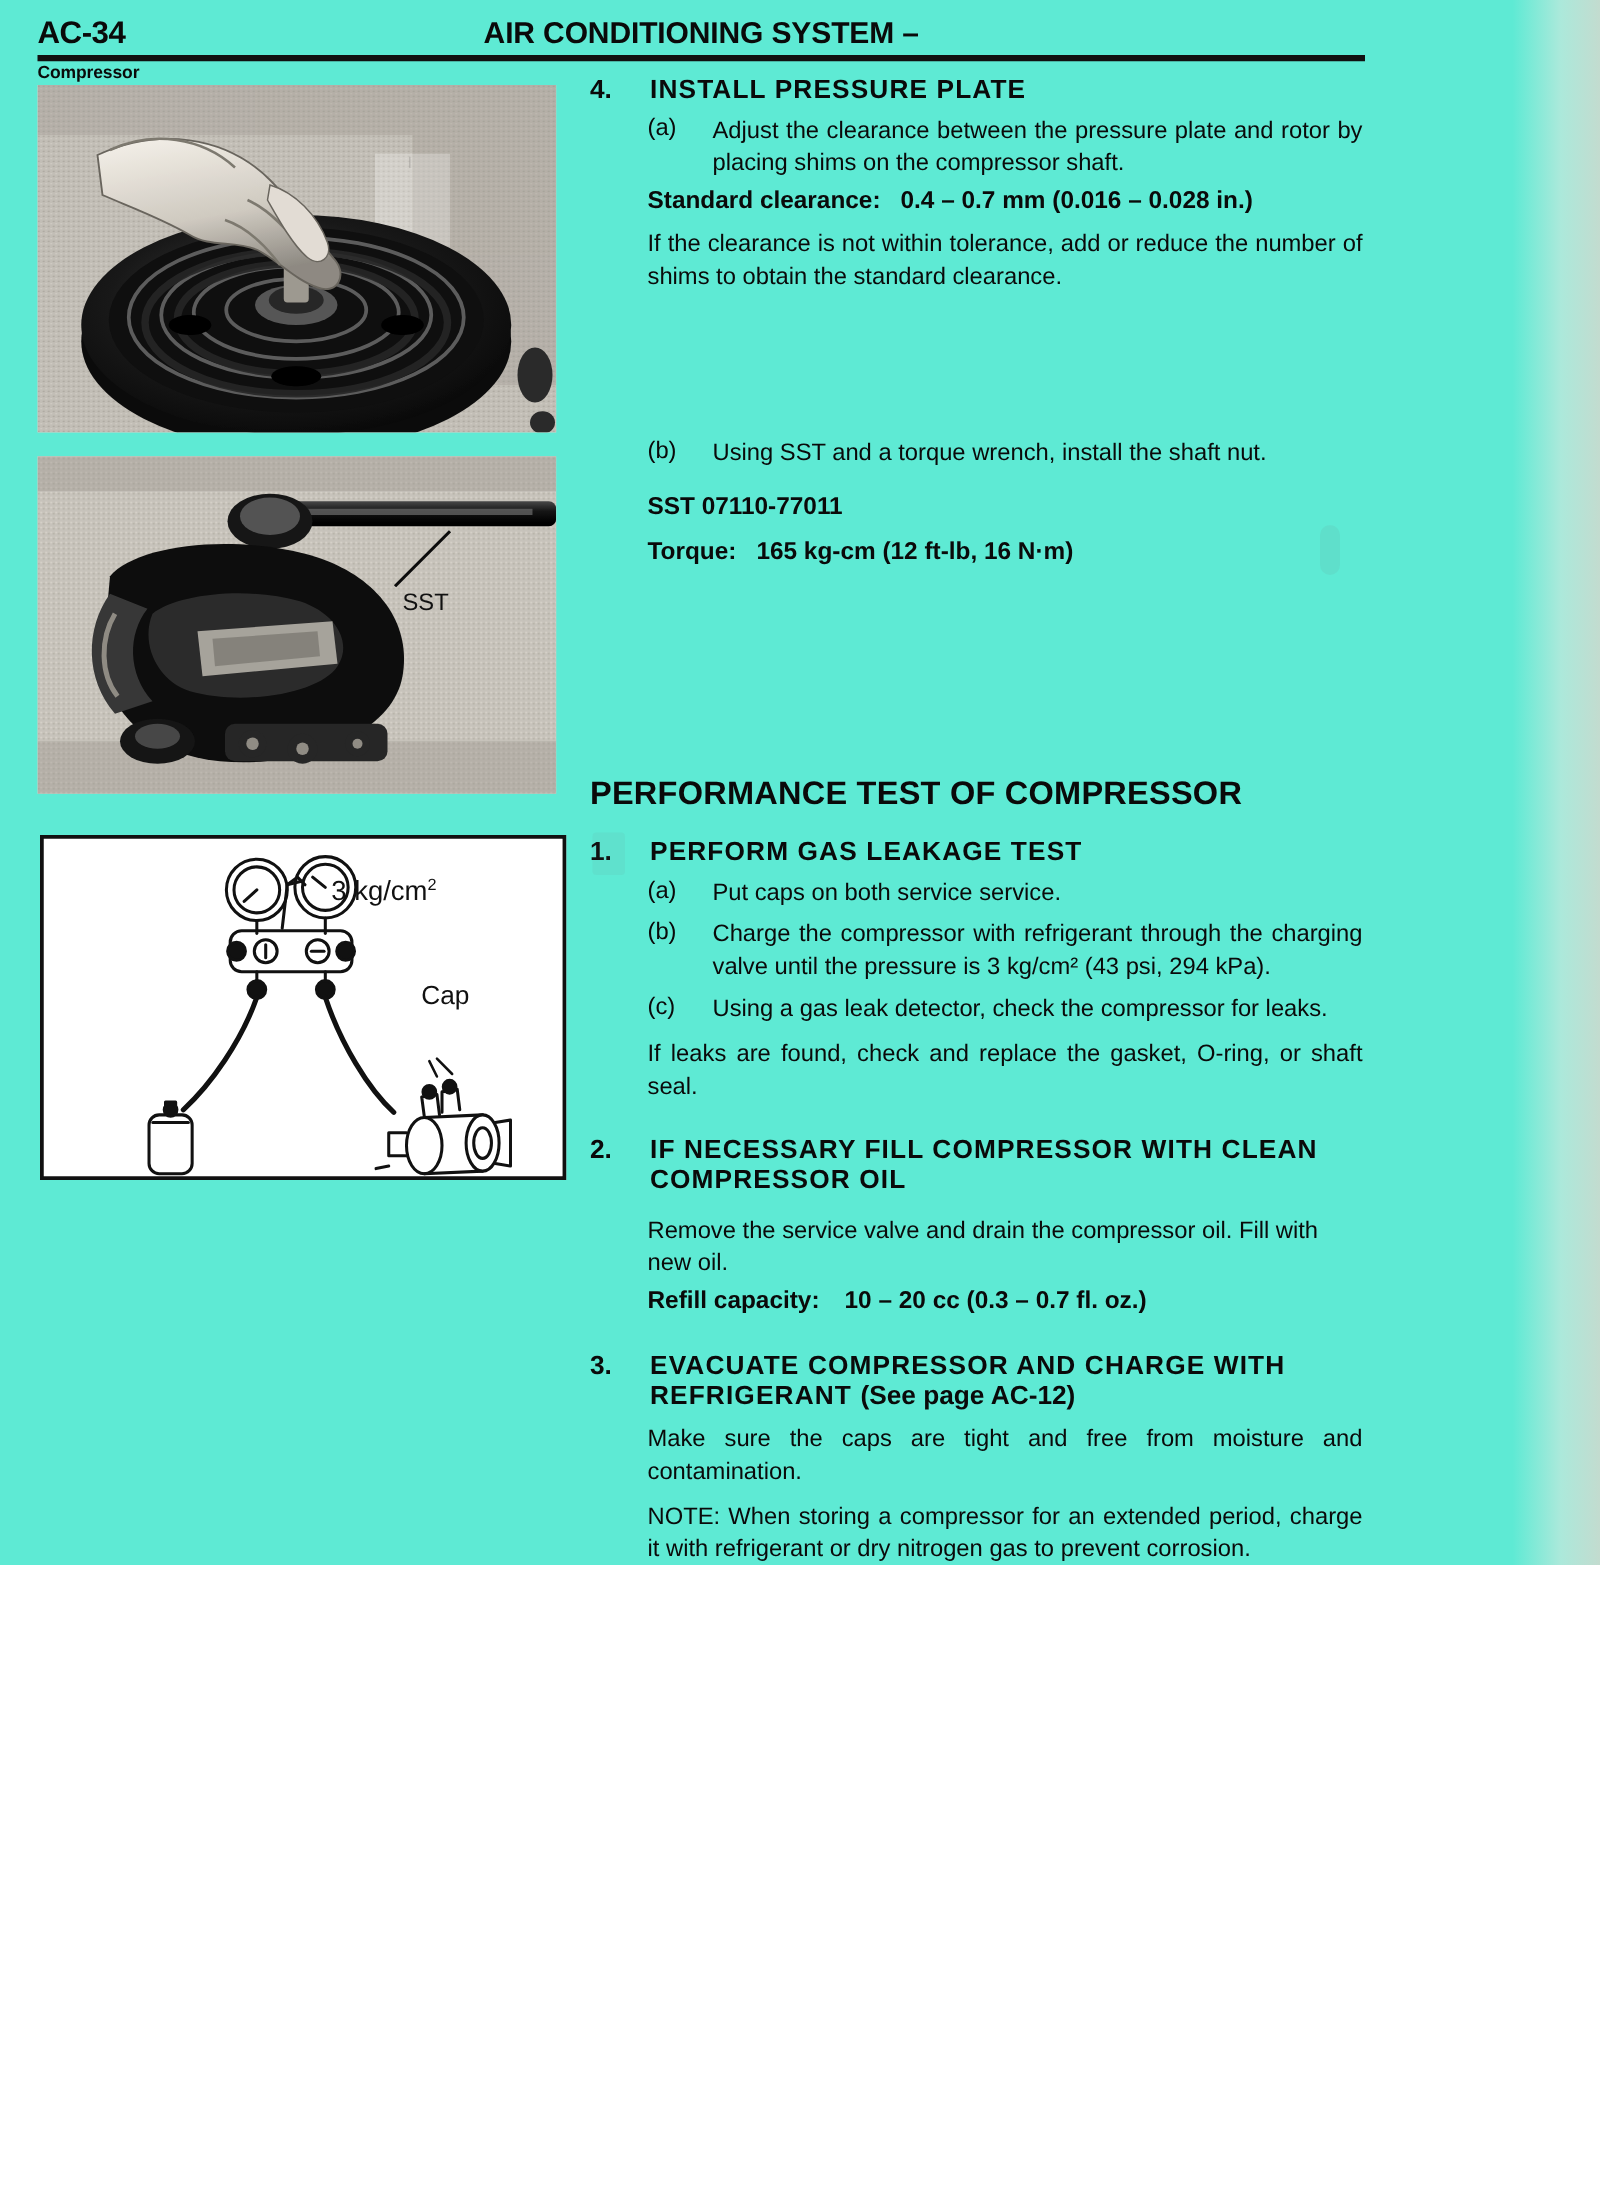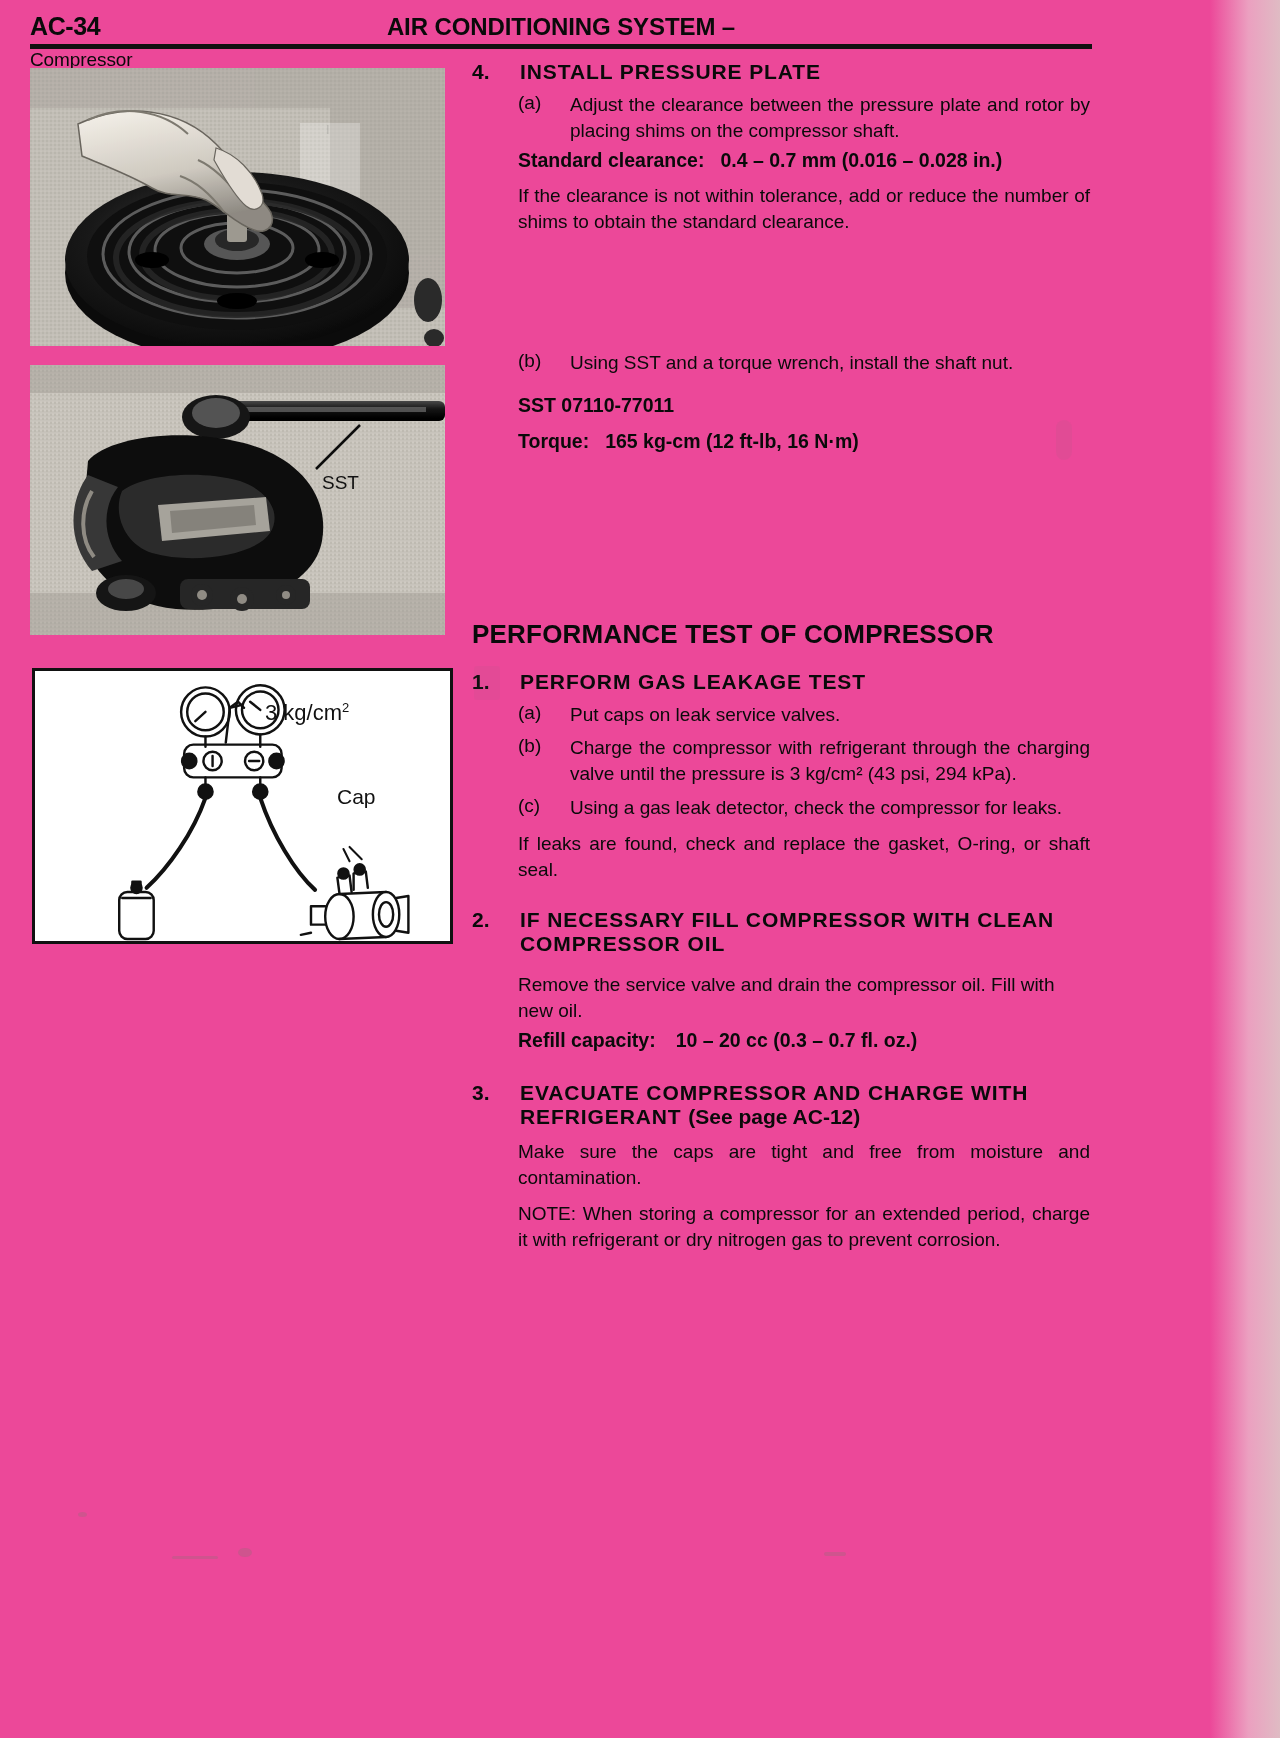--- a/index.html
+++ b/index.html
@@ -9,23 +9,23 @@
     background: #ffffff;
   }
   body {
     font-family: "Liberation Sans", sans-serif;
     color: #0a0a0a;
     -webkit-font-smoothing: antialiased;
   }
   .page {
     position: relative;
     width: 1280px;
-    height: 1738px;
+    height: 1252px;
     margin: 0 auto;
-    background: #ec4899;
+    background: #5eead4;
     overflow: hidden;
   }
   
   .scan-edge {
     position: absolute;
     top: 0; right: 0;
     width: 70px; height: 100%;
     background: linear-gradient(to right, rgba(245,243,238,0) 0%, rgba(235,232,224,0.55) 55%, rgba(220,216,206,0.8) 100%);
     pointer-events: none;
   }
@@ -56,22 +56,22 @@
     position: absolute;
     left: 0;
     top: 5px;
     width: 1062px;
     text-align: center;
     font-size: 24px;
     font-weight: bold;
     letter-spacing: -0.1px;
   }
   .header-title .sub {
-    font-weight: normal;
-    font-size: 19px;
+    font-weight: bold;
+    font-size: 14px;
   }
   .header-rule {
     position: absolute;
     left: 30px;
     top: 44px;
     width: 1062px;
     height: 5px;
     background: #111;
   }
 
@@ -420,21 +420,21 @@
     <div class="blk" style="margin-top:164px;">
       <div class="bigheading">PERFORMANCE TEST OF COMPRESSOR</div>
 
       <div class="step" style="margin-top:20px;">
         <div class="step-num">1.</div>
         <div class="step-title">PERFORM GAS LEAKAGE TEST</div>
       </div>
 
       <div class="sub">
         <div class="sub-mark">(a)</div>
-        <div class="sub-body" style="text-align:left;">Put caps on leak service valves.</div>
+        <div class="sub-body" style="text-align:left;">Put caps on both service service.</div>
       </div>
 
       <div class="sub">
         <div class="sub-mark">(b)</div>
         <div class="sub-body">Charge the compressor with refrigerant through the charging valve until the pressure is 3 kg/cm² (43 psi, 294 kPa).</div>
       </div>
 
       <div class="sub">
         <div class="sub-mark">(c)</div>
         <div class="sub-body">Using a gas leak detector, check the compressor for leaks.</div>

